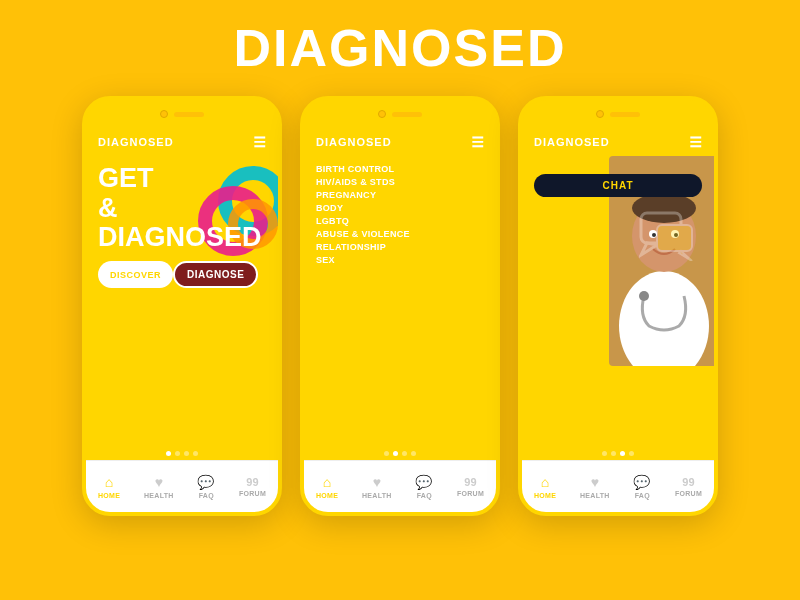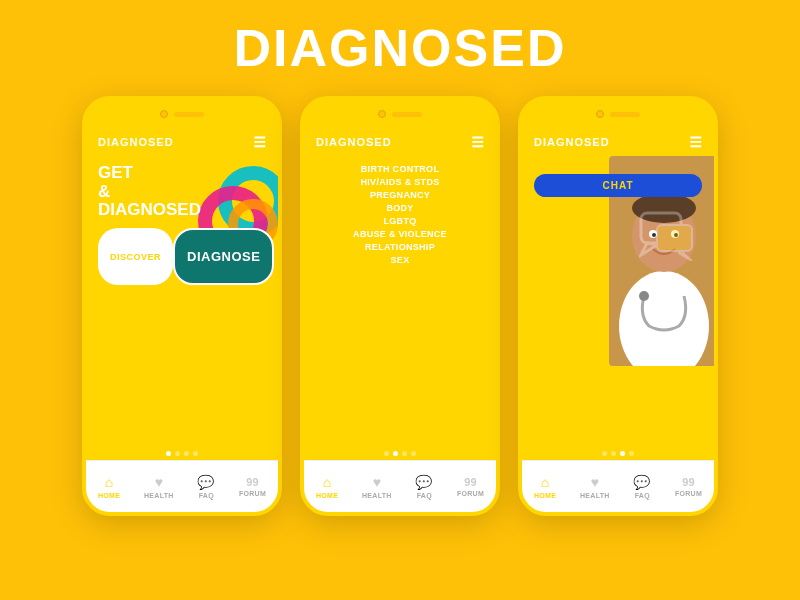--- a/index.html
+++ b/index.html
@@ -89,21 +89,21 @@
       padding: 8px 12px;
       position: relative;
       overflow: hidden;
     }
     
     .phone1-content {
       position: relative;
     }
     .phone1-headline {
       color: white;
-      font-size: 17px;
+      font-size: 27px;
       font-weight: 900;
       line-height: 1.1;
       text-transform: uppercase;
       z-index: 2;
       position: relative;
     }
     .phone1-buttons {
       display: flex;
       margin-top: 8px;
       z-index: 2;
@@ -115,26 +115,26 @@
       border: none;
       border-radius: 20px;
       padding: 5px 12px;
       font-size: 9px;
       font-weight: 900;
       letter-spacing: 0.5px;
       cursor: pointer;
       text-transform: uppercase;
     }
     .btn-diagnose {
-      background: #0f766e;
+      background: #7f1d1d;
       color: white;
       border: 2px solid white;
       border-radius: 20px;
-      padding: 19px 12px;
-      font-size: 13px;
+      padding: 6px 12px;
+      font-size: 10px;
       font-weight: 900;
       letter-spacing: 0.5px;
       cursor: pointer;
       text-transform: uppercase;
     }
     .decorative-rings {
       position: absolute;
       right: -10px;
       top: 10px;
       width: 90px;
@@ -144,21 +144,20 @@
     
     .phone2-topics-title {
       color: white;
       font-size: 20px;
       font-weight: 900;
       text-transform: uppercase;
       margin-bottom: 6px;
     }
     .phone2-topics-list {
       list-style: none;
-      text-align: center;
     }
     .phone2-topics-list li {
       color: white;
       font-size: 9px;
       font-weight: 900;
       text-transform: uppercase;
       letter-spacing: 0.3px;
       margin-bottom: 3px;
     }
     
@@ -169,21 +168,21 @@
     .phone3-headline {
       color: white;
       font-size: 18px;
       font-weight: 900;
       line-height: 1.1;
       text-transform: uppercase;
       position: relative;
       z-index: 2;
     }
     .btn-chat {
-      background: #1d4ed8;
+      background: #0f172a;
       color: #FFD600;
       border: none;
       border-radius: 20px;
       padding: 6px 16px;
       font-size: 10px;
       font-weight: 900;
       cursor: pointer;
       margin-top: 10px;
       text-transform: uppercase;
       position: relative;

